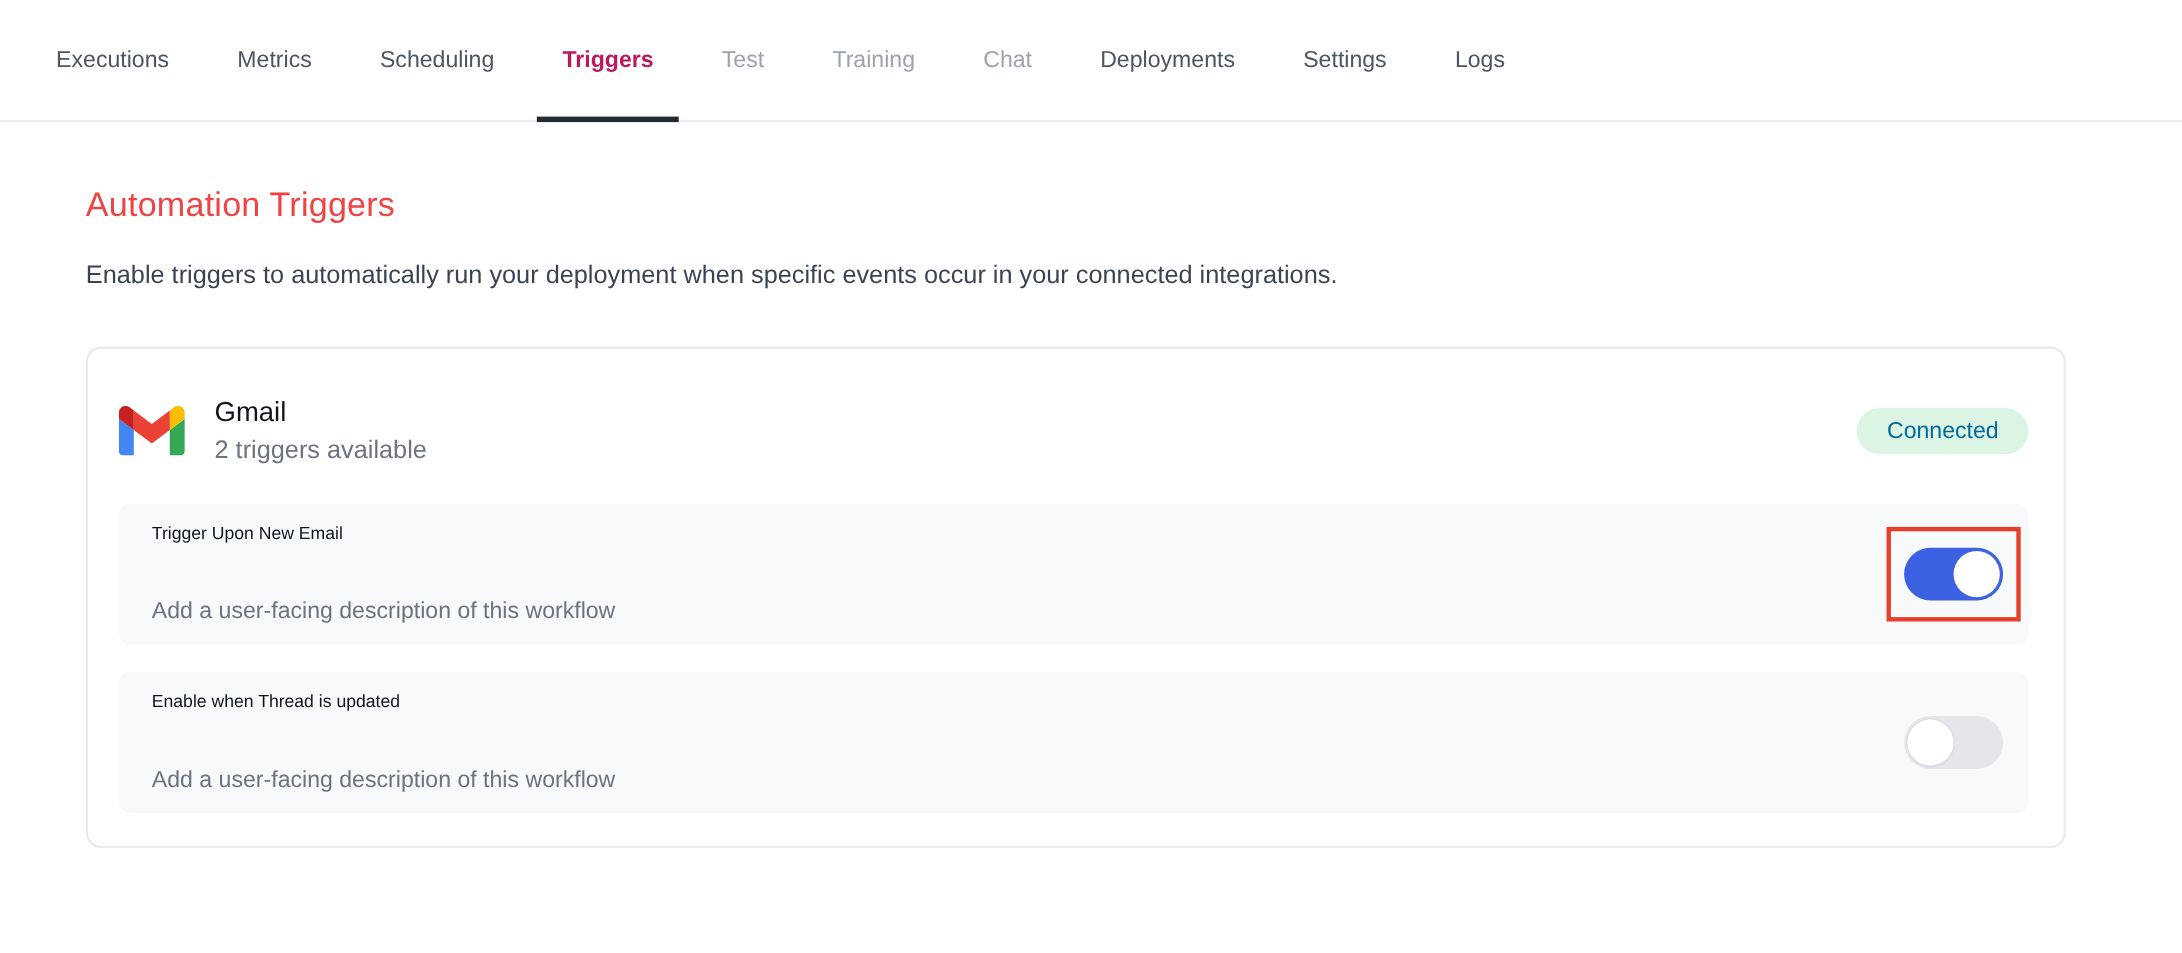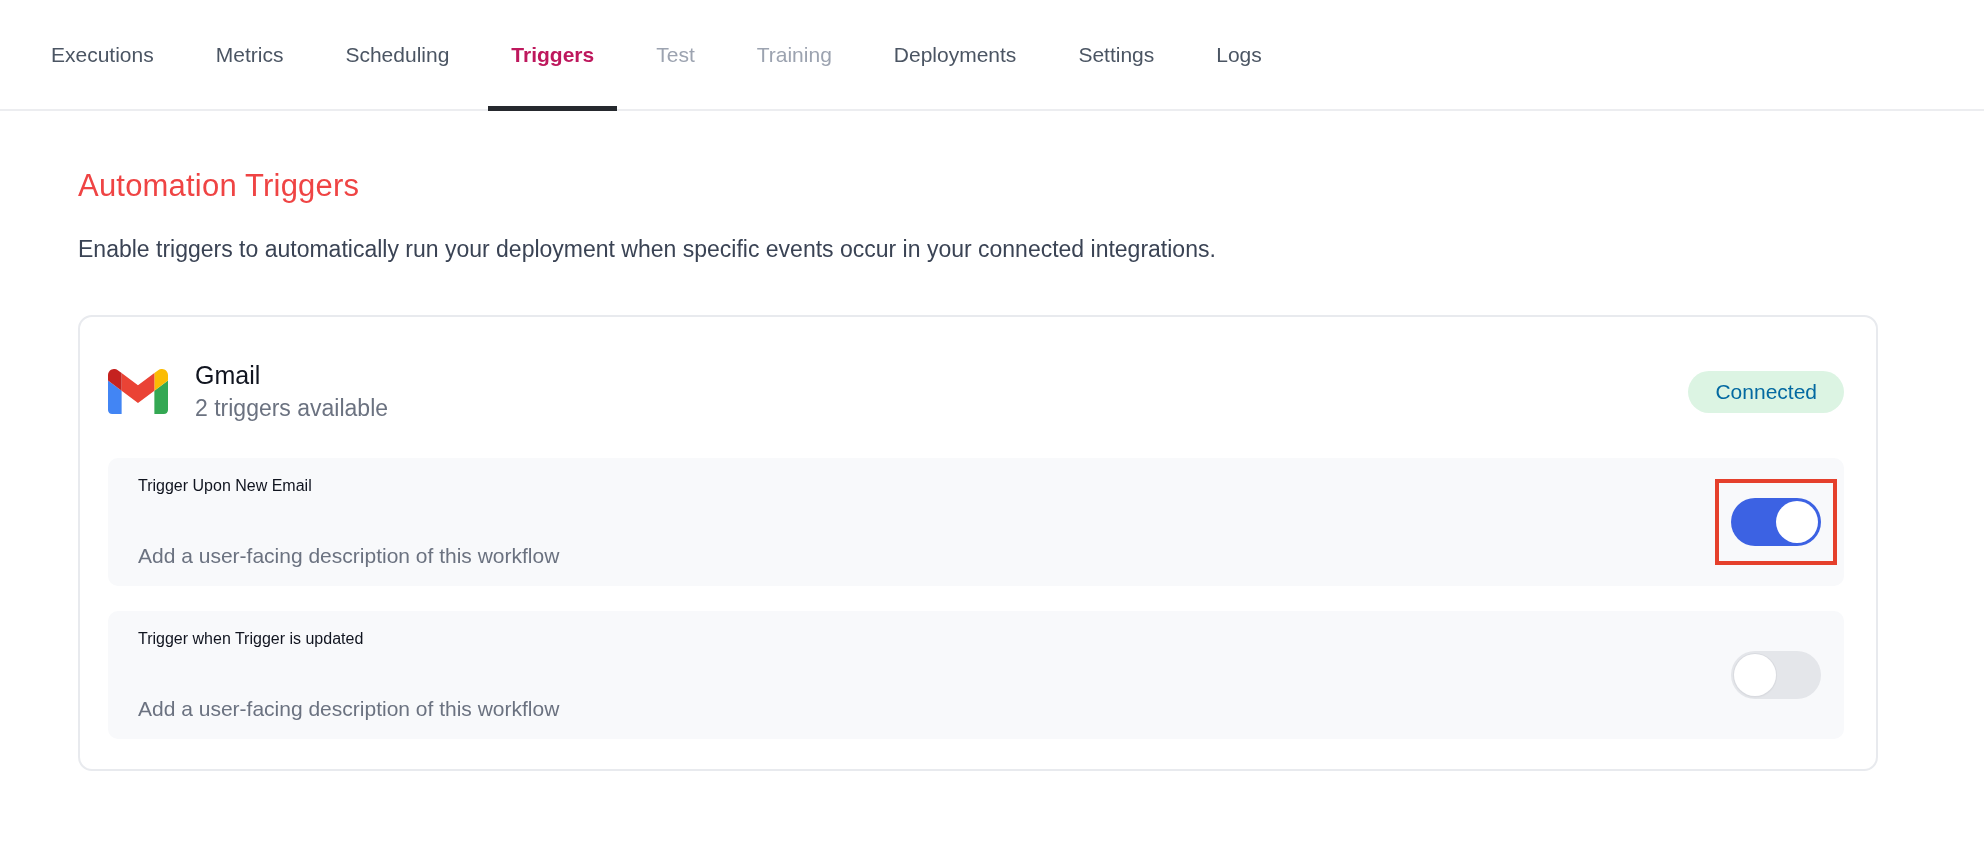--- a/index.html
+++ b/index.html
@@ -133,20 +133,21 @@
 </head>
 <body>
 
 <nav class="tabbar">
   <div class="tab">Executions</div>
   <div class="tab">Metrics</div>
   <div class="tab">Scheduling</div>
   <div class="tab active">Triggers</div>
   <div class="tab disabled">Test</div>
   <div class="tab disabled">Training</div>
+  <div class="tab disabled">Chat</div>
   <div class="tab">Deployments</div>
   <div class="tab">Settings</div>
   <div class="tab">Logs</div>
 </nav>
 
 <main class="main">
   <h1 class="page-title">Automation Triggers</h1>
   <div class="page-desc">Enable triggers to automatically run your deployment when specific events occur in your connected integrations.</div>
 
   <section class="card">
@@ -177,21 +178,21 @@
         <div class="highlight-box">
           <div class="toggle on" role="switch" aria-checked="true">
             <div class="knob"></div>
           </div>
         </div>
       </div>
     </div>
 
     <div class="trigger-row">
       <div class="row-text">
-        <div class="trigger-title">Trigger when Trigger is updated</div>
+        <div class="trigger-title">Enable when Thread is updated</div>
         <div class="trigger-desc">Add a user-facing description of this workflow</div>
       </div>
       <div class="row-right">
         <div class="toggle off" role="switch" aria-checked="false">
           <div class="knob"></div>
         </div>
       </div>
     </div>
 
   </section>

